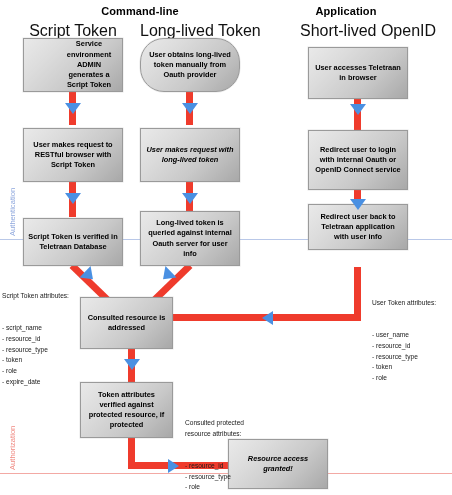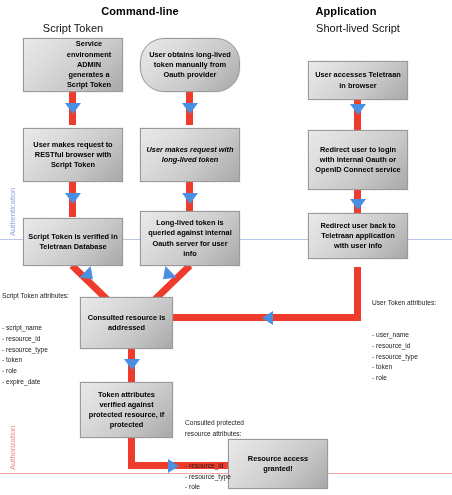--- a/index.html
+++ b/index.html
@@ -20,21 +20,21 @@
     text-align:center;
     font-size:11px;
     font-weight:bold;
     color:#000000;
     letter-spacing:0.1px;
     white-space:nowrap;
   }
   .col-sub{
     position:absolute;
     text-align:center;
-    font-size:11px;
+    font-size:16px;
     font-weight:normal;
     color:#111111;
     white-space:nowrap;
   }
   
   .node{
     position:absolute;
     box-sizing:border-box;
     display:flex;
     align-items:center;
@@ -118,22 +118,23 @@
 <div id="canvas">
 
   <div class="rule rule-blue" style="left:0;top:239px;width:452px;"></div>
   <div class="rule rule-red" style="left:0;top:473px;width:452px;"></div>
 
   <div class="lane-label lane-auth-n" style="left:8px;top:236px;transform:rotate(-90deg);">Authentication</div>
   <div class="lane-label lane-auth-z" style="left:8px;top:470px;transform:rotate(-90deg);">Authorization</div>
 
   <div class="col-title" style="left:50px;top:5px;width:180px;">Command-line</div>
   <div class="col-sub" style="left:23px;top:22px;width:100px;">Script Token</div>
+  <div class="col-sub" style="left:140px;top:22px;width:100px;">Long-lived Token</div>
   <div class="col-title" style="left:296px;top:5px;width:100px;">Application</div>
-  <div class="col-sub" style="left:300px;top:22px;width:116px;">Short-lived Script</div>
+  <div class="col-sub" style="left:300px;top:22px;width:116px;">Short-lived OpenID</div>
 
   <div class="bar" style="left:69px;top:91px;width:7px;height:34px;"></div>
   <div class="tri tri-down" style="left:64.5px;top:103px;"></div>
 
   <div class="bar" style="left:69px;top:182px;width:7px;height:35px;"></div>
   <div class="tri tri-down" style="left:64.5px;top:193px;"></div>
 
   <div class="bar" style="left:186px;top:91px;width:7px;height:34px;"></div>
   <div class="tri tri-down" style="left:181.5px;top:103px;"></div>
 
@@ -164,21 +165,21 @@
   <div class="tri tri-right" style="left:168px;top:458.5px;"></div>
 
   <div class="node" style="left:23px;top:38px;width:100px;height:54px;padding-left:36px;">
     <span>Service environment ADMIN generates a Script Token</span>
   </div>
 
   <div class="node" style="left:140px;top:38px;width:100px;height:54px;border-radius:24px;">
     <span>User obtains long-lived token manually from Oauth provider</span>
   </div>
 
-  <div class="node" style="left:308px;top:61px;width:100px;height:39px;">
+  <div class="node" style="left:308px;top:47px;width:100px;height:52px;">
     <span>User accesses Teletraan in browser</span>
   </div>
 
   <div class="node" style="left:23px;top:128px;width:100px;height:54px;">
     <span>User makes request to RESTful browser with Script Token</span>
   </div>
 
   <div class="node" style="left:140px;top:128px;width:100px;height:54px;font-style:italic;">
     <span>User makes request with long-lived token</span>
   </div>
@@ -188,33 +189,33 @@
   </div>
 
   <div class="node" style="left:23px;top:218px;width:100px;height:48px;">
     <span>Script Token is verified in Teletraan Database</span>
   </div>
 
   <div class="node" style="left:140px;top:211px;width:100px;height:55px;">
     <span>Long-lived token is queried against internal Oauth server for user info</span>
   </div>
 
-  <div class="node" style="left:308px;top:213px;width:100px;height:46px;">
+  <div class="node" style="left:308px;top:204px;width:100px;height:46px;">
     <span>Redirect user back to Teletraan application with user info</span>
   </div>
 
   <div class="node" style="left:80px;top:297px;width:93px;height:52px;">
     <span>Consulted resource is addressed</span>
   </div>
 
   <div class="node" style="left:80px;top:382px;width:93px;height:56px;">
     <span>Token attributes verified against protected resource, if protected</span>
   </div>
 
-  <div class="node" style="left:228px;top:439px;width:100px;height:50px;">
+  <div class="node" style="left:228px;top:439px;width:100px;height:50px;font-style:italic;">
     <span>Resource access granted!</span>
   </div>
 
   <div class="note" style="left:2px;top:270px;">
     <div>Script Token attributes:</div>
     <div>- script_name
 - resource_id
 - resource_type
 - token
 - role

